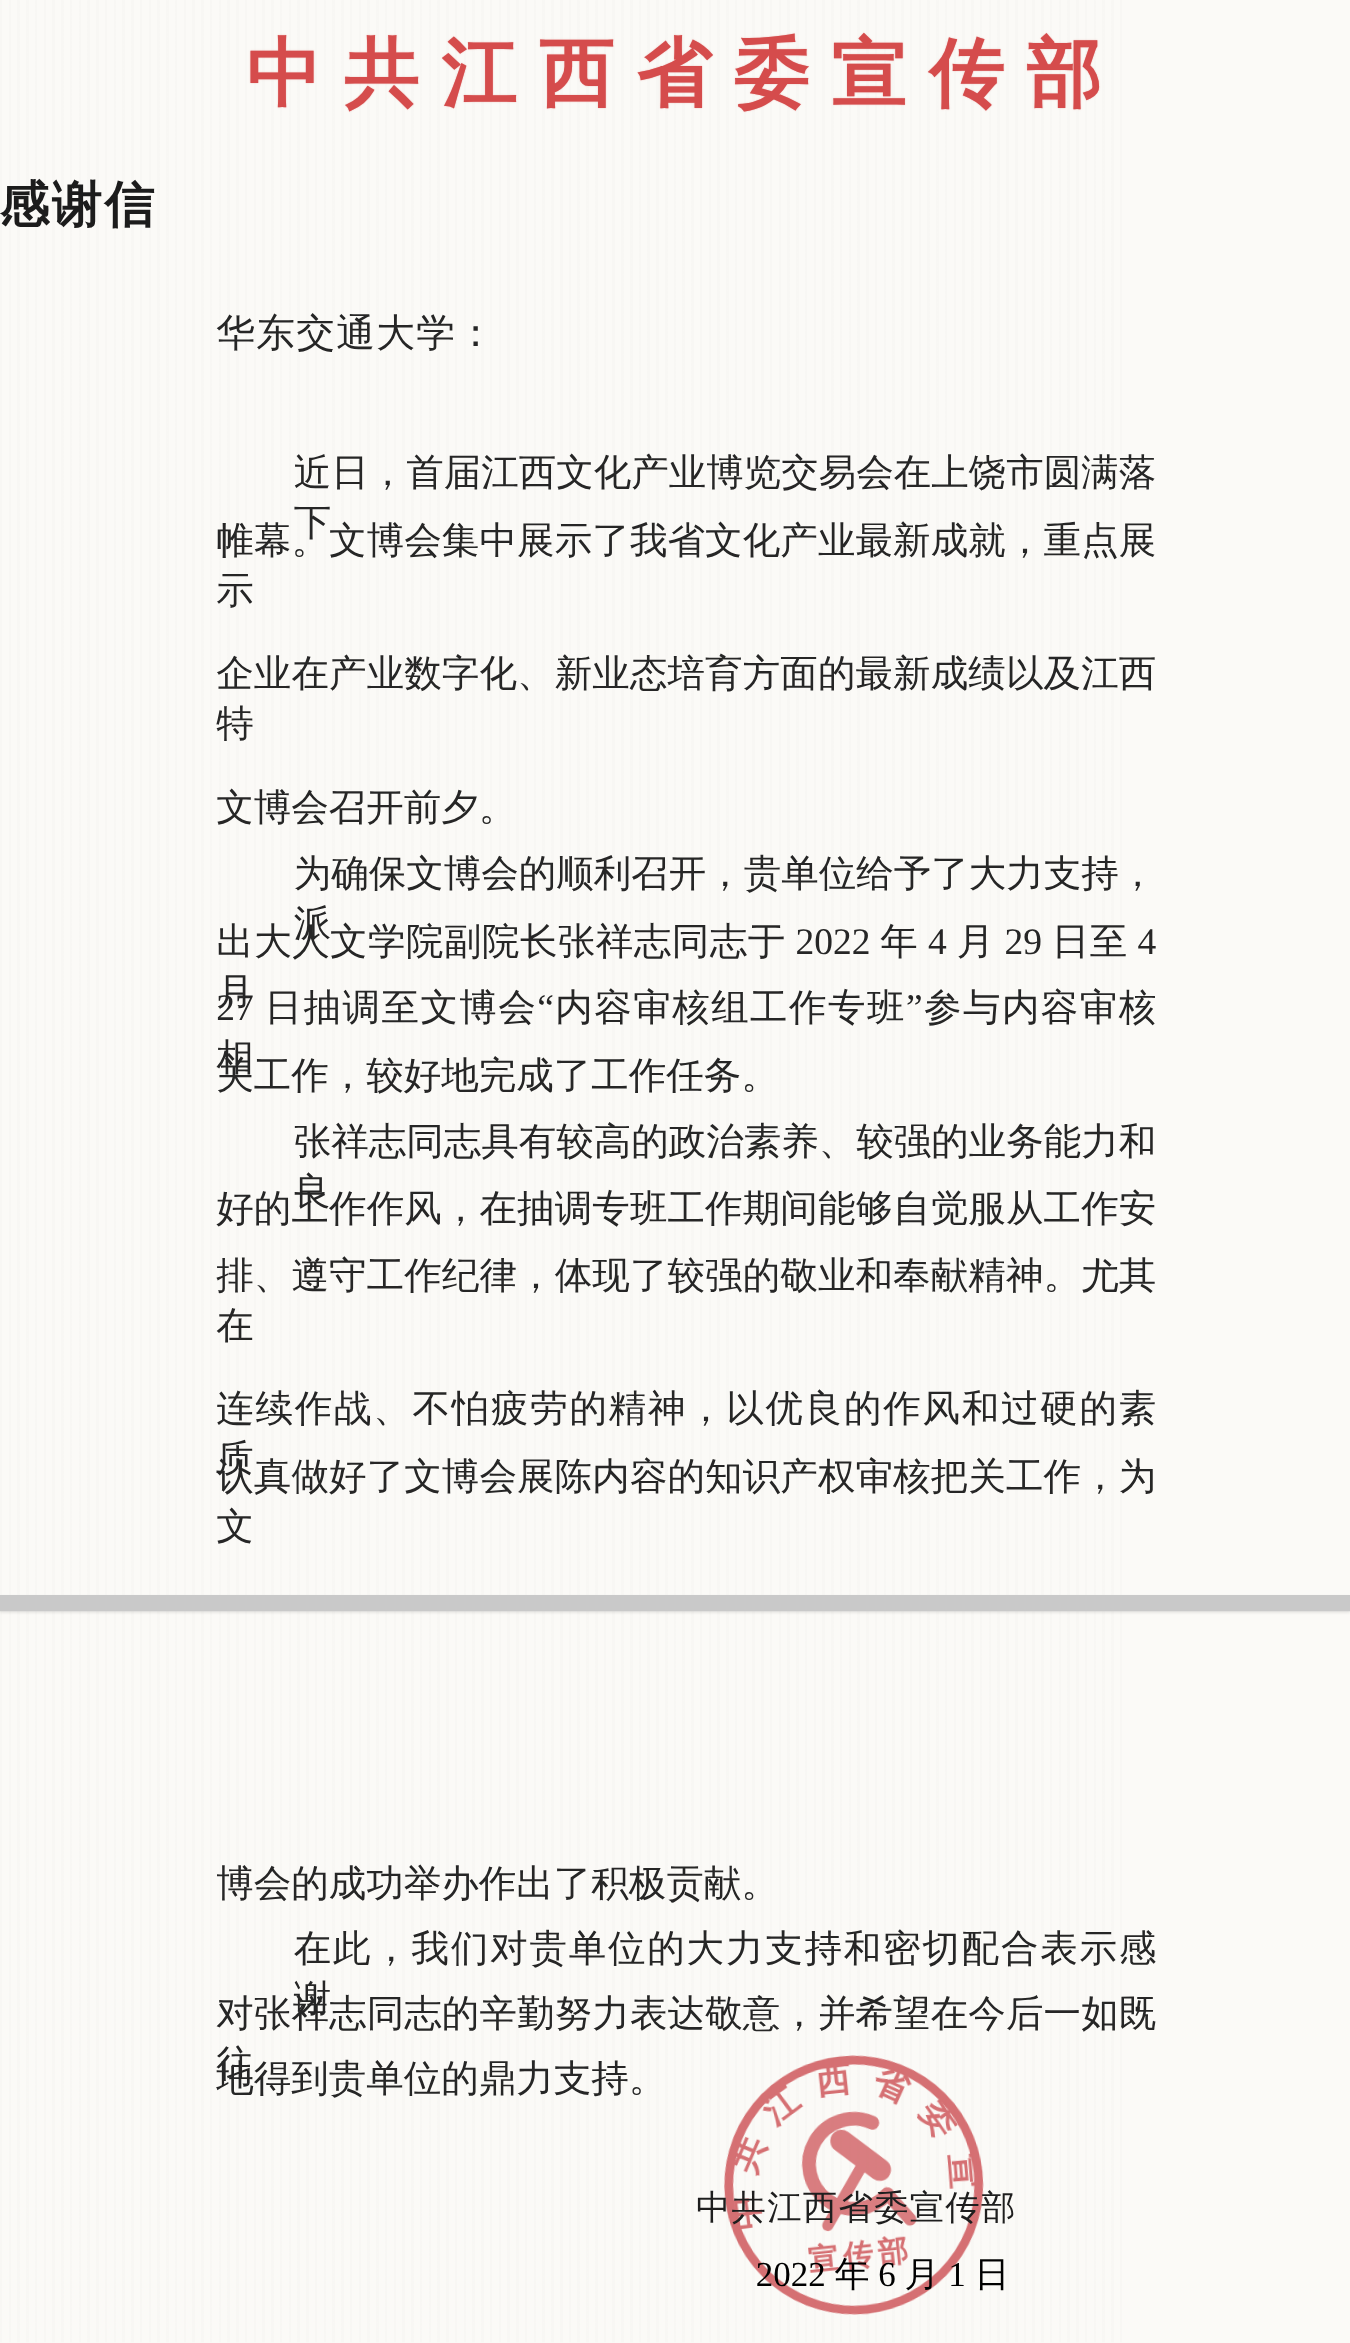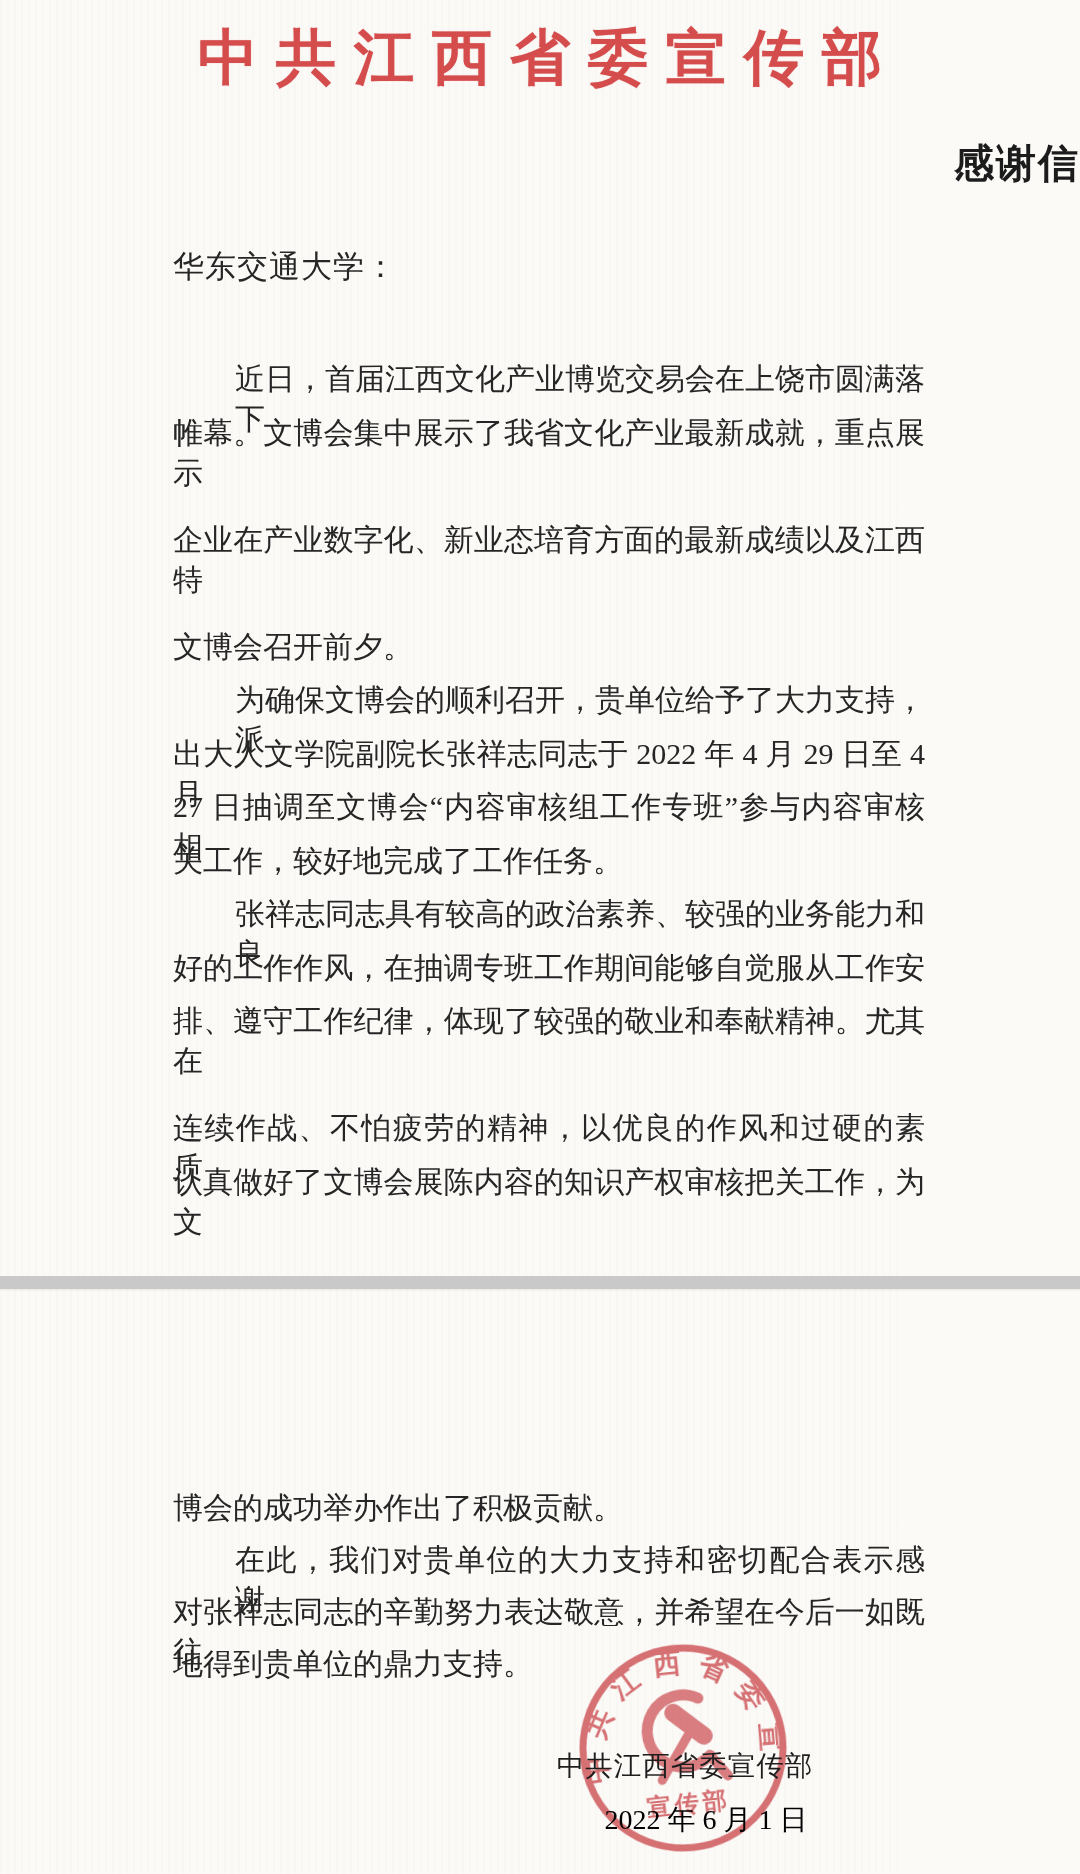--- a/index.html
+++ b/index.html
@@ -29,21 +29,21 @@
   .org-title{
     position:absolute;top:18px;left:0;width:1080px;
     text-align:center;
     font-size:60px;font-weight:bold;
     color:var(--title_red);
     letter-spacing:18px;padding-left:18px;box-sizing:border-box;
     text-shadow:0 0 1px rgba(213,76,76,.55);
   }
   .doc-title{
     position:absolute;top:136px;left:0;width:1080px;
-    text-align:right;
+    text-align:left;
     font-size:40px;font-weight:bold;
     color:#1c1c1c;letter-spacing:2px;
   }
   .salutation{
     position:absolute;top:246px;left:173px;
     font-size:31px;letter-spacing:1px;text-align:right;
   }
   .bline{
     position:absolute;left:173px;width:752px;height:46px;
     font-size:30px;line-height:40px;

